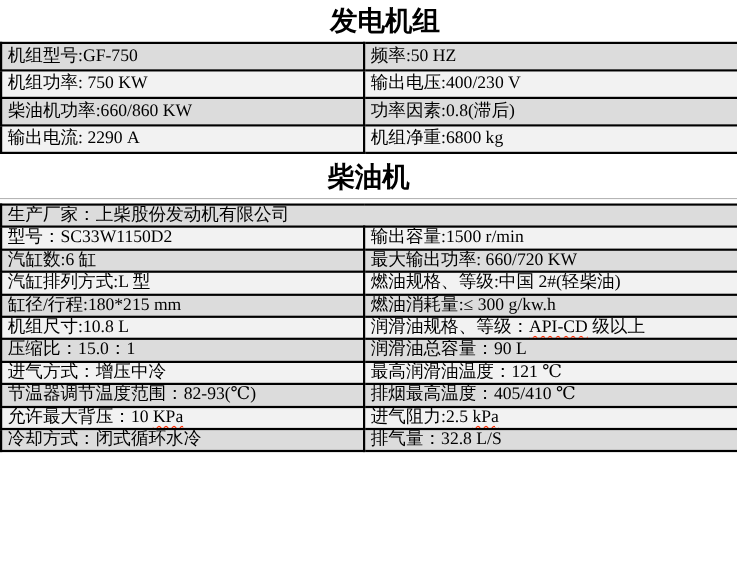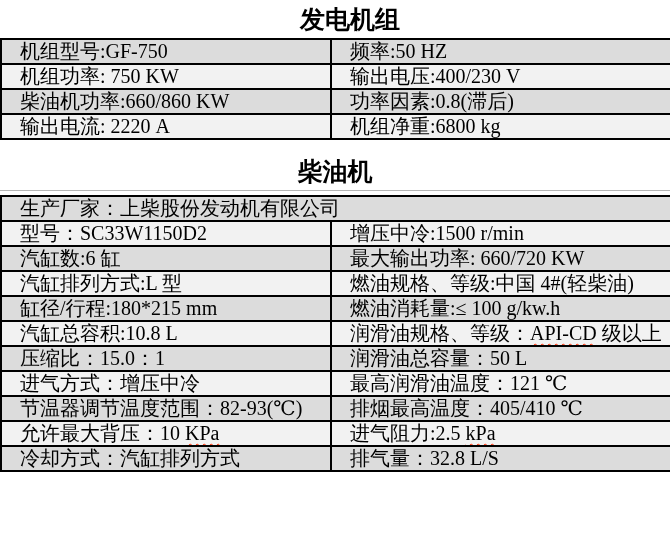--- a/index.html
+++ b/index.html
@@ -16,29 +16,29 @@
   body{
     width:670px;height:534px;overflow:hidden;
     background:var(--page-bg);color:var(--text);
     font-family:"Liberation Serif","DejaVu Serif",serif;
   }
   .section-title{
     margin:0;text-align:center;font-weight:bold;
     font-size:25px;line-height:30px;color:var(--text);
   }
   #generator-title{padding-top:5px;margin-bottom:3px;padding-left:30px;}
-  #engine-title{margin-top:17px;}
+  #engine-title{margin-top:7px;}
   .pre-table-line{height:1px;background:var(--divider);margin:3px 0 0 0;}
   table.spec{
     width:670px;border-collapse:collapse;table-layout:fixed;
   }
   table.spec td{
     border:2px solid var(--border);
-    font-size:20px;line-height:1.15;
-    padding:0 2px 0 18px;
+    font-size:16px;line-height:1.15;
+    padding:0 2px 0 5px;
     white-space:nowrap;overflow:hidden;
     vertical-align:middle;
   }
   #generator-table td{height:25px;}
   #engine-table{margin-top:4px;}
   #engine-table td{height:20px;}
   table.spec tr:nth-child(odd) td{background:var(--shade-dark);}
   table.spec tr:nth-child(even) td{background:var(--shade-light);}
   .wavy{
     text-decoration:underline wavy var(--wavy);
@@ -66,75 +66,75 @@
         </tr>
         <tr>
           <td>机组功率: 750 KW</td>
           <td>输出电压:400/230 V</td>
         </tr>
         <tr>
           <td>柴油机功率:660/860 KW</td>
           <td>功率因素:0.8(滞后)</td>
         </tr>
         <tr>
-          <td>输出电流: 2220 A</td>
+          <td>输出电流: 2290 A</td>
           <td>机组净重:6800 kg</td>
         </tr>
       </tbody>
   </table>
 
   <h1 id="engine-title" class="section-title">柴油机</h1>
 
   <div class="pre-table-line"></div>
 
   <table id="engine-table" class="spec">
     <colgroup>
         <col style="width:330px">
         <col style="width:340px">
       </colgroup>
     <tbody>
         <tr>
           <td colspan="2">生产厂家：上柴股份发动机有限公司</td>
         </tr>
         <tr>
           <td>型号：SC33W1150D2</td>
-          <td>增压中冷:1500 r/min</td>
+          <td>输出容量:1500 r/min</td>
         </tr>
         <tr>
           <td>汽缸数:6 缸</td>
           <td>最大输出功率: 660/720 KW</td>
         </tr>
         <tr>
           <td>汽缸排列方式:L 型</td>
-          <td>燃油规格、等级:中国 4#(轻柴油)</td>
+          <td>燃油规格、等级:中国 2#(轻柴油)</td>
         </tr>
         <tr>
           <td>缸径/行程:180*215 mm</td>
-          <td>燃油消耗量:≤ 100 g/kw.h</td>
+          <td>燃油消耗量:≤ 300 g/kw.h</td>
         </tr>
         <tr>
-          <td>汽缸总容积:10.8 L</td>
+          <td>机组尺寸:10.8 L</td>
           <td>润滑油规格、等级：<span class="wavy">API-CD</span> 级以上</td>
         </tr>
         <tr>
           <td>压缩比：15.0：1</td>
-          <td>润滑油总容量：50 L</td>
+          <td>润滑油总容量：90 L</td>
         </tr>
         <tr>
           <td>进气方式：增压中冷</td>
           <td>最高润滑油温度：121 ℃</td>
         </tr>
         <tr>
           <td>节温器调节温度范围：82-93(℃)</td>
           <td>排烟最高温度：405/410 ℃</td>
         </tr>
         <tr>
           <td>允许最大背压：10 <span class="wavy">KPa</span></td>
           <td>进气阻力:2.5 <span class="wavy">kPa</span></td>
         </tr>
         <tr>
-          <td>冷却方式：汽缸排列方式</td>
+          <td>冷却方式：闭式循环水冷</td>
           <td>排气量：32.8 L/S</td>
         </tr>
       </tbody>
   </table>
 
 </div>
 
 </body></html>

